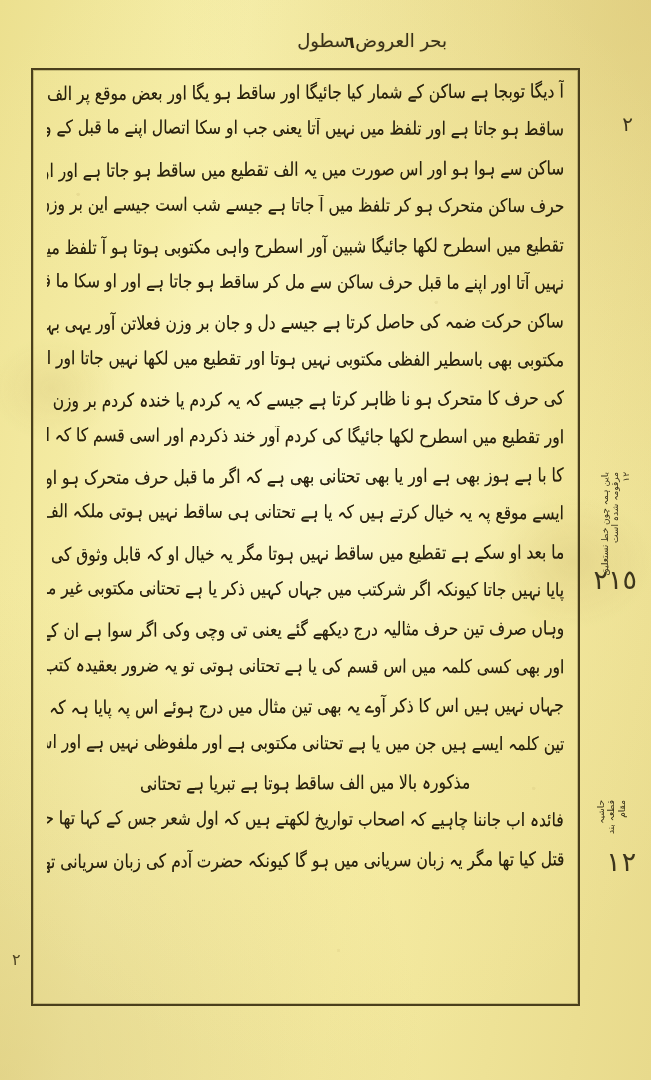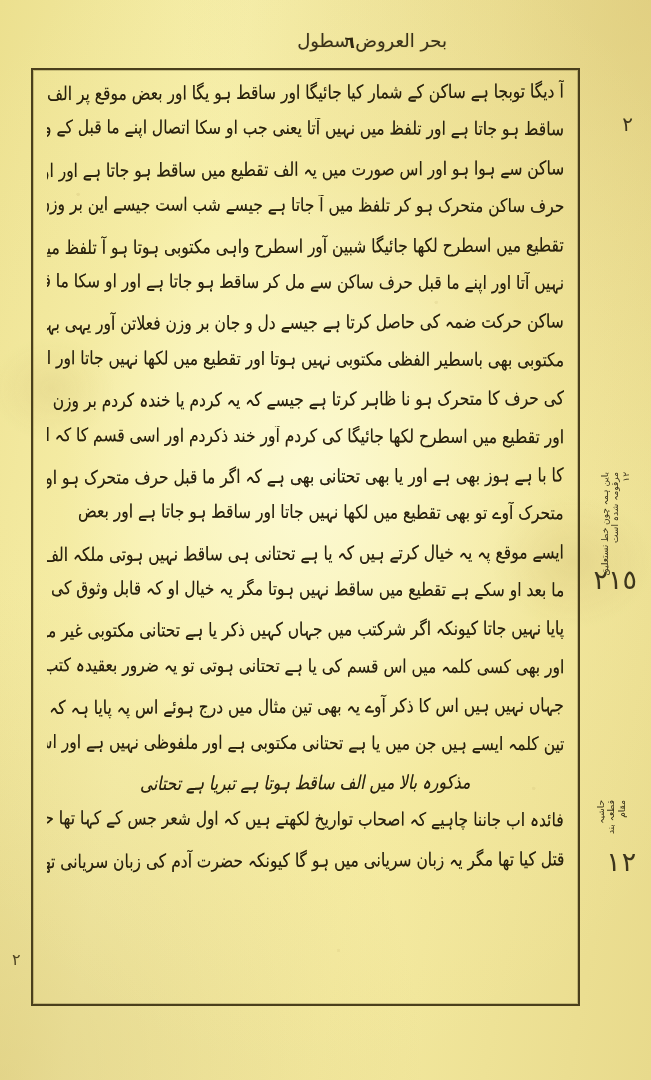--- a/index.html
+++ b/index.html
@@ -164,28 +164,28 @@
         <div class="line"><span class="ln">ساقط ہو جاتا ہے اور تلفظ میں نہیں آتا یعنی جب او سکا اتصال اپنے ما قبل کے ورت</span></div>
         <div class="line"><span class="ln">ساکن سے ہوا ہو اور اس صورت میں یہ الف تقطیع میں ساقط ہو جاتا ہے اور او سکا ما قبل</span></div>
         <div class="line"><span class="ln">حرف ساکن متحرک ہو کر تلفظ میں آ جاتا ہے جیسے شب است جیسے این بر وزن مفاعیل اور</span></div>
         <div class="line"><span class="ln">تقطیع میں اسطرح لکھا جائیگا شبین آور اسطرح واہی مکتوبی ہوتا ہو آ تلفظ میں</span></div>
         <div class="line"><span class="ln">نہیں آتا اور اپنے ما قبل حرف ساکن سے مل کر ساقط ہو جاتا ہے اور او سکا ما قبل حرف</span></div>
         <div class="line"><span class="ln">ساکن حرکت ضمہ کی حاصل کرتا ہے جیسے دل و جان بر وزن فعلاتن آور یہی بہوز</span></div>
         <div class="line"><span class="ln">مکتوبی بھی باسطیر الفظی مکتوبی نہیں ہوتا اور تقطیع میں لکھا نہیں جاتا اور اپنے ما قبل</span></div>
         <div class="line"><span class="ln">کی حرف کا متحرک ہو نا ظاہر کرتا ہے جیسے کہ یہ کردم یا خندہ کردم بر وزن فاعلاتن</span></div>
         <div class="line"><span class="ln">اور تقطیع میں اسطرح لکھا جائیگا کی کردم آور خند ذکردم اور اسی قسم کا کہ اور جو</span></div>
         <div class="line"><span class="ln">کا با ہے ہوز بھی ہے اور یا بھی تحتانی بھی ہے کہ اگر ما قبل حرف متحرک ہو اور یا بعد الف</span></div>
-        <div class="line"><span class="ln">متحرک آوے تو بھی تقطیع میں لکھا نہیں جاتا اور ساقط ہو جاتا ہے اور بعض</span></div>
         <div class="line"><span class="ln">ایسے موقع پہ یہ خیال کرتے ہیں کہ یا ہے تحتانی ہی ساقط نہیں ہوتی ملکہ الف متحرک جو</span></div>
         <div class="line"><span class="ln">ما بعد او سکے ہے تقطیع میں ساقط نہیں ہوتا مگر یہ خیال او کہ قابل وثوق کی چنداں</span></div>
         <div class="line"><span class="ln">پایا نہیں جاتا کیونکہ اگر شرکتب میں جہاں کہیں ذکر یا ہے تحتانی مکتوبی غیر ملفوظی کیا</span></div>
+        <div class="line"><span class="ln">وہاں صرف تین حرف مثالیہ درج دیکھے گئے یعنی تی وچی وکی اگر سوا ہے ان کے</span></div>
         <div class="line"><span class="ln">اور بھی کسی کلمہ میں اس قسم کی یا ہے تحتانی ہوتی تو یہ ضرور بعقیدہ کتب مختلفہ میں</span></div>
         <div class="line"><span class="ln">جہاں نہیں ہیں اس کا ذکر آوے یہ بھی تین مثال میں درج ہوئے اس پہ پایا ہہ کہ یہ ہی</span></div>
         <div class="line"><span class="ln">تین کلمہ ایسے ہیں جن میں یا ہے تحتانی مکتوبی ہے اور ملفوظی نہیں ہے اور اس میں شمال</span></div>
-        <div class="line" style="text-align:center;font-style:italic;"><span class="ln">مذکورہ بالا میں الف ساقط ہوتا ہے تبریا ہے تحتانی</span></div>
+        <div class="line" style="text-align:center;"><span class="ln">مذکورہ بالا میں الف ساقط ہوتا ہے تبریا ہے تحتانی</span></div>
         <div class="line"><span class="ln">فائدہ اب جاننا چاہیے کہ اصحاب تواریخ لکھتے ہیں کہ اول شعر جس کے کہا تھا حضرت آدم</span></div>
         <div class="line"><span class="ln">قتل کیا تھا مگر یہ زبان سریانی میں ہو گا کیونکہ حضرت آدم کی زبان سریانی تھی</span></div>
       </div>
     </div>
   </div>
 
   <div class="margin-glyph" style="top:112px; right:18px;">٢</div>
 
   <div class="margin-glyph big" style="top:564px; right:14px;">٢١٥</div>
 

